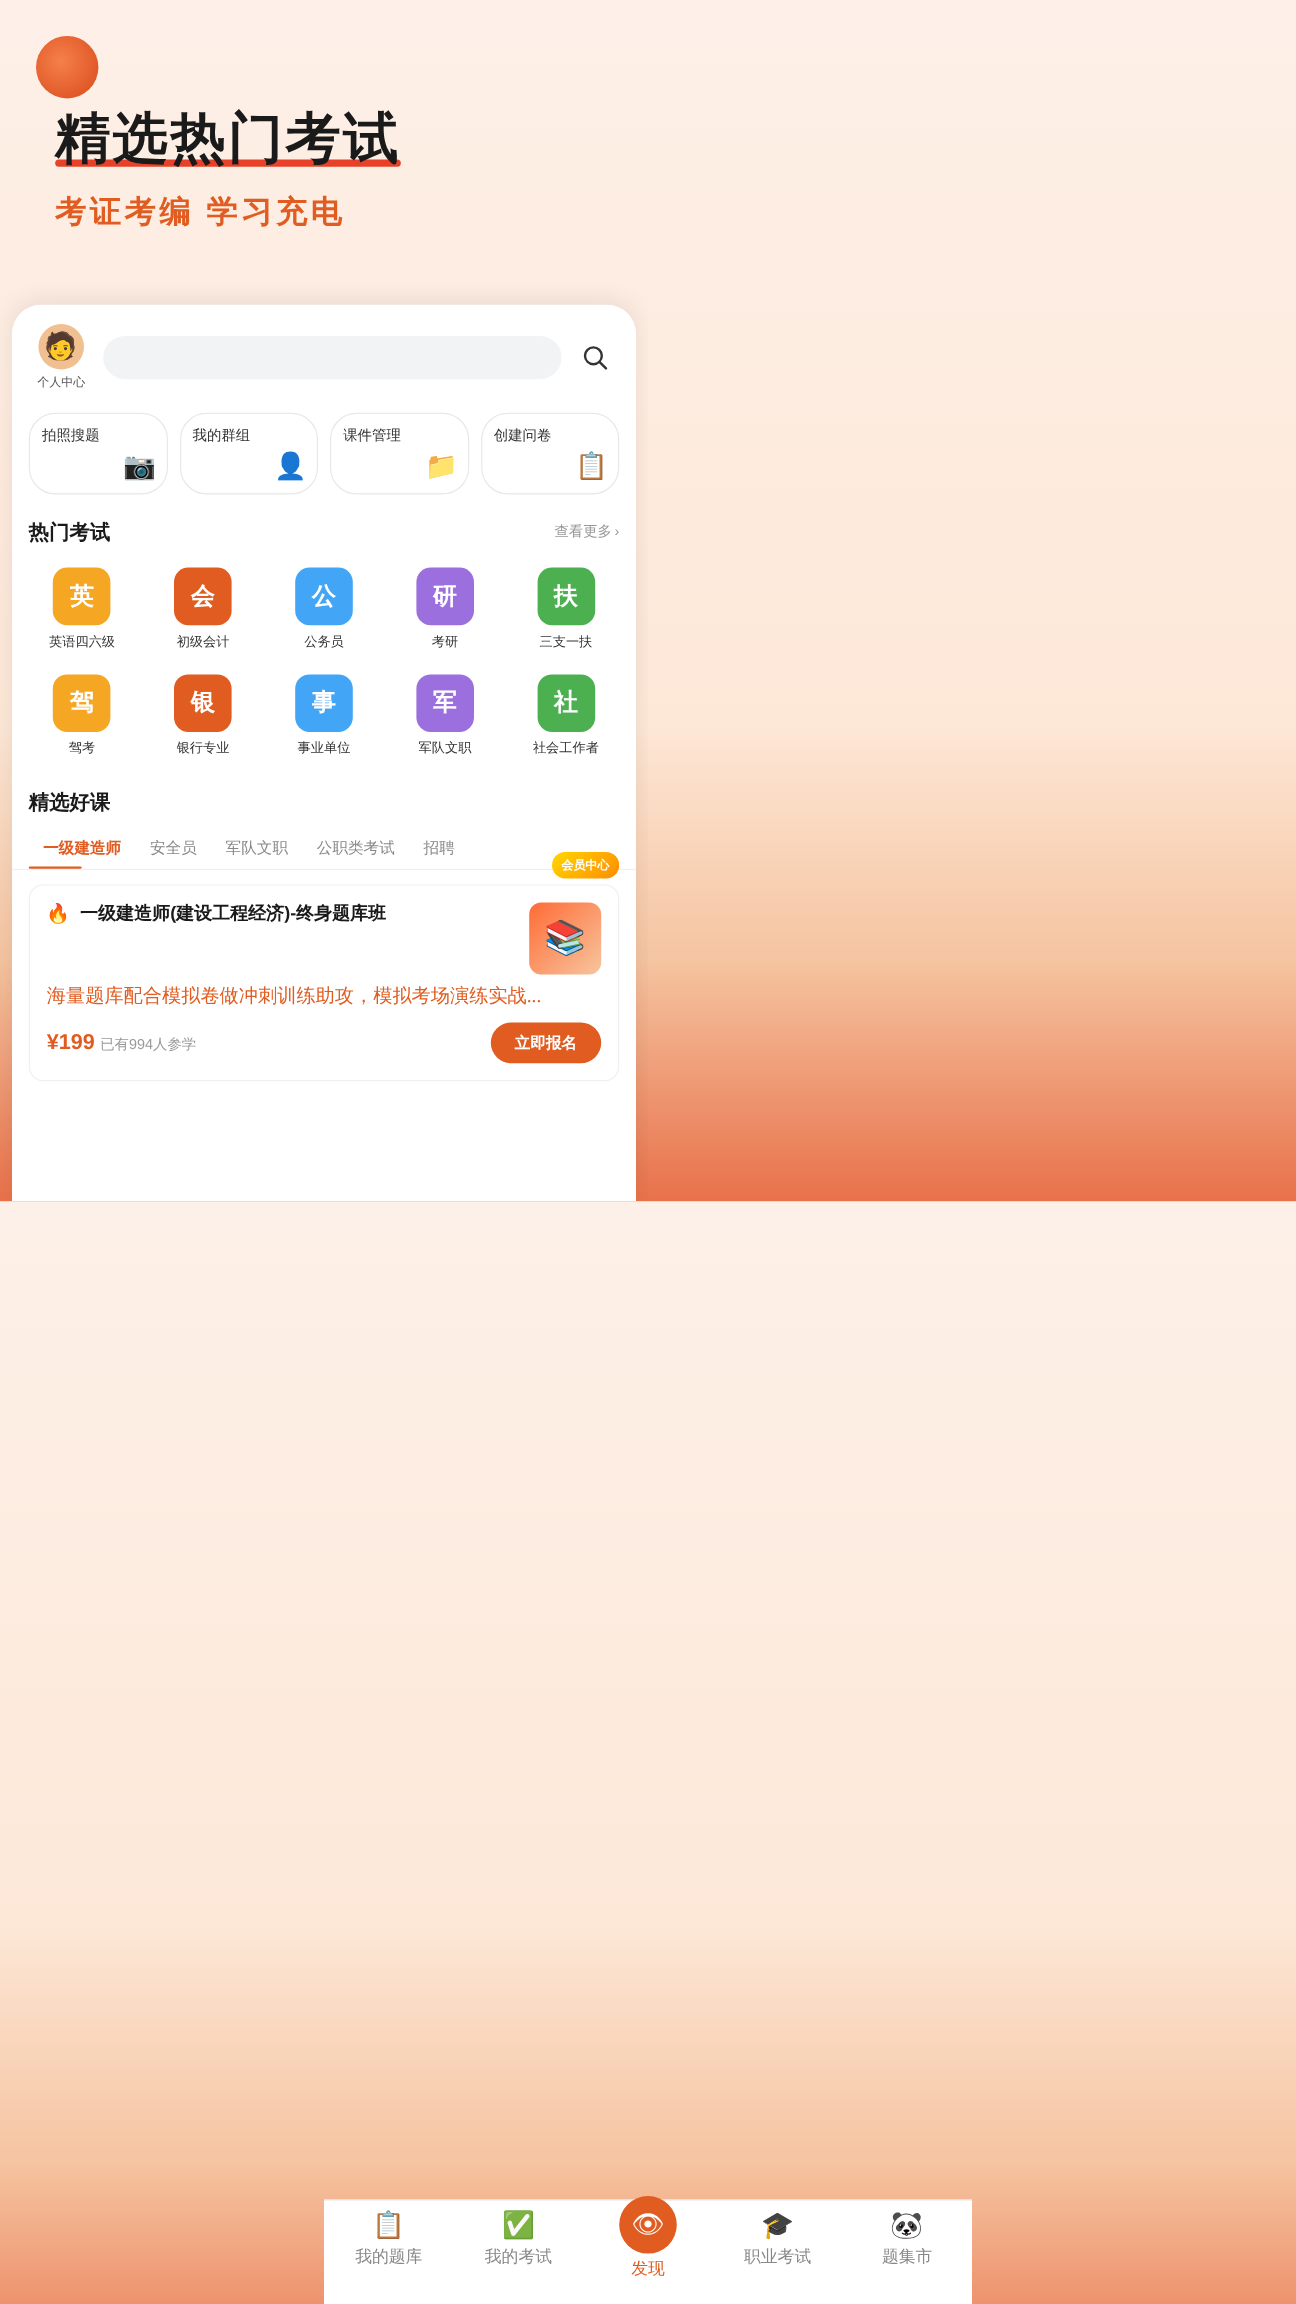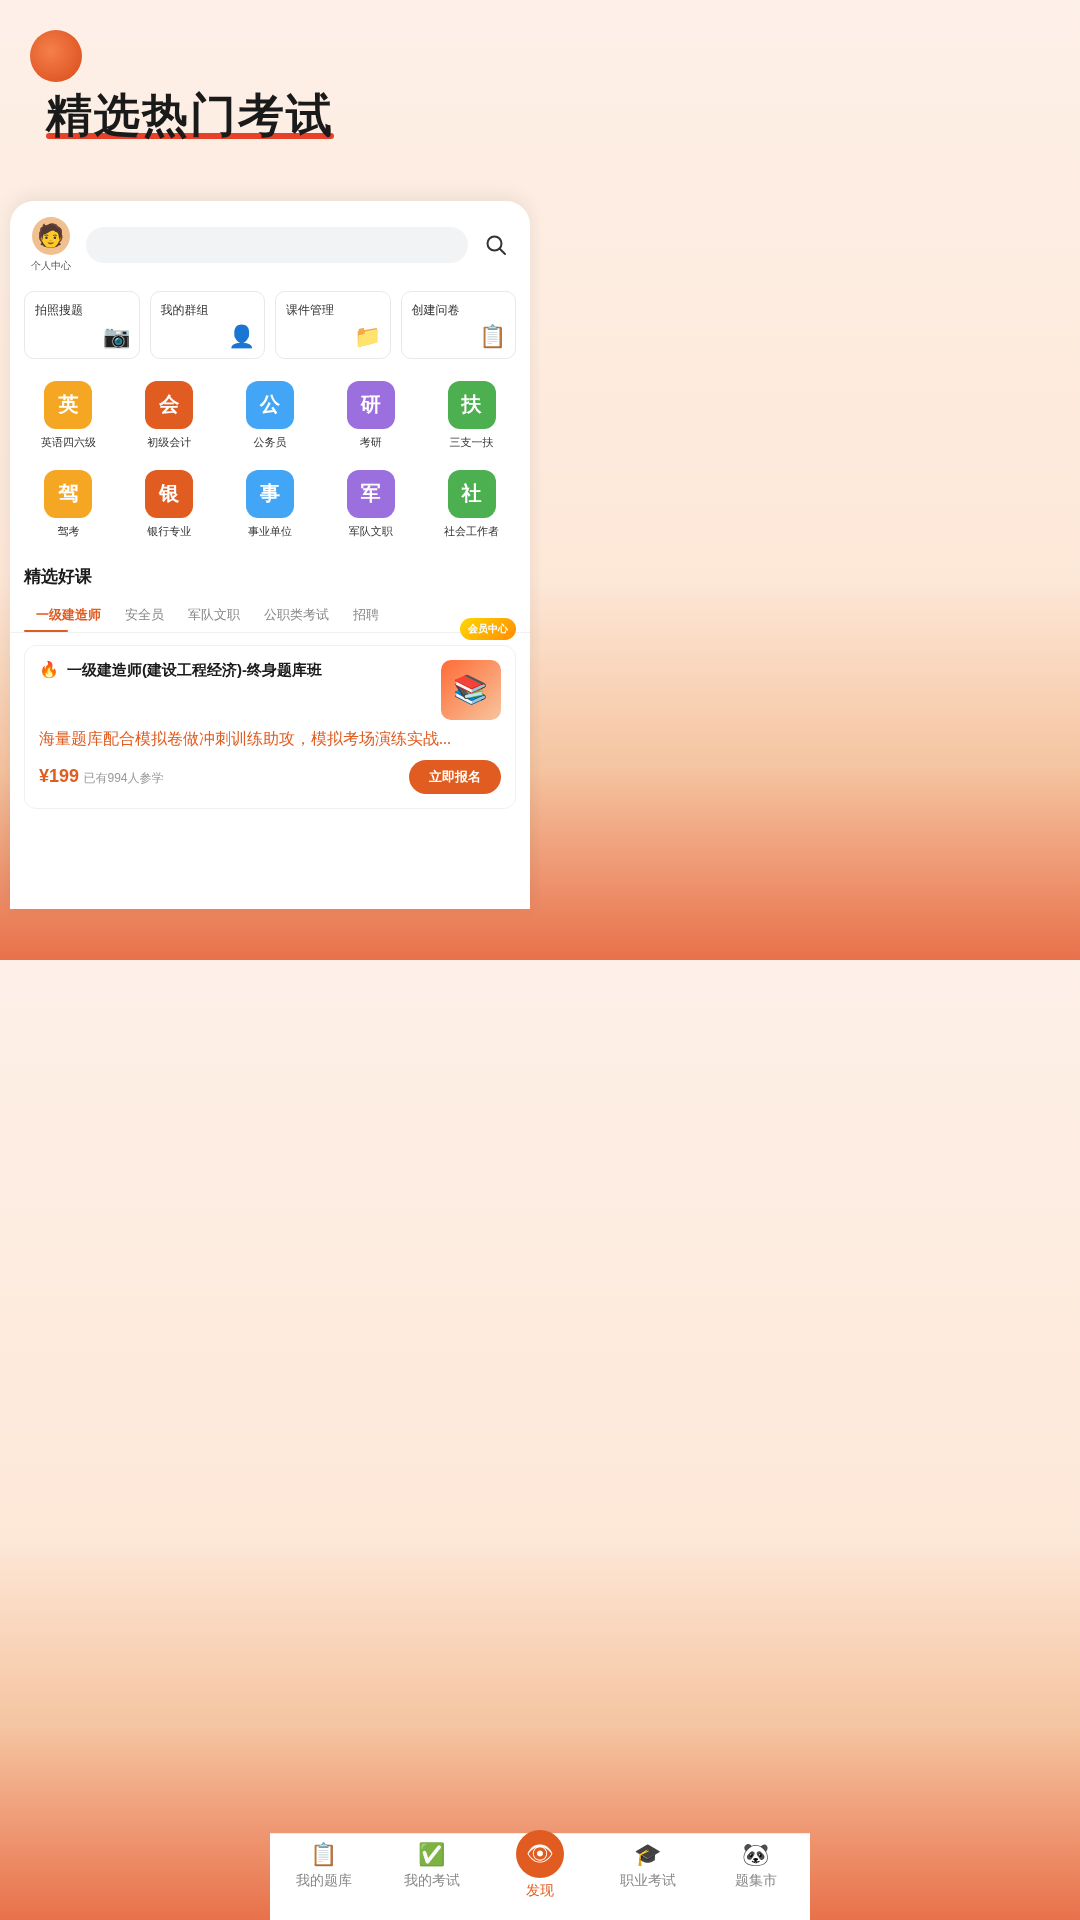--- a/index.html
+++ b/index.html
@@ -111,24 +111,25 @@
 
     
     .quick-actions {
       display: flex;
       gap: 10px;
       padding: 8px 14px 14px 14px;
     }
     .quick-action-item {
       flex: 1;
       border: 1.5px solid #e8e8e8;
-      border-radius: 10px;
+      border-radius: 22px;
       padding: 10px 6px 20px 10px;
       position: relative;
       min-height: 68px;
+      font-family: Liberation Mono, monospace;
     }
     .quick-action-label {
       font-size: 12px;
       color: #333;
       font-weight: 500;
     }
     .quick-action-icon {
       position: absolute;
       bottom: 8px; right: 8px;
       font-size: 22px;
@@ -370,20 +371,21 @@
     }
   </style>
 </head>
 <body>
 
 <div class="hero">
   <div class="hero-circle"></div>
   <div class="hero-title">
     <span class="hero-title-underline">精选热门考试</span>
   </div>
+  <div class="hero-subtitle">考证考编 学习充电</div>
 </div>
 
 <div class="app-card">
 
   <div class="app-header">
     <div class="avatar-wrap">
       <div class="avatar">🧑</div>
       <div class="avatar-label">个人中心</div>
     </div>
     <div class="search-bar">
@@ -410,20 +412,27 @@
       <div class="quick-action-label">课件管理</div>
       <div class="quick-action-icon" style="color:#ffa726;">📁</div>
     </div>
     <div class="quick-action-item">
       <div class="quick-action-label">创建问卷</div>
       <div class="quick-action-icon" style="color:#29b6f6;">📋</div>
     </div>
   </div>
 
 
+  <div class="section-header">
+    <span class="section-title">热门考试</span>
+    <span class="section-more">
+      <span>查看更多</span>
+      <span>›</span>
+    </span>
+  </div>
 
   <div class="exam-grid">
     <div class="exam-item">
       <div class="exam-icon-box" style="background:#f5a623;">英</div>
       <div class="exam-icon-label">英语四六级</div>
     </div>
     <div class="exam-item">
       <div class="exam-icon-box" style="background:#e05c20;">会</div>
       <div class="exam-icon-label">初级会计</div>
     </div>

